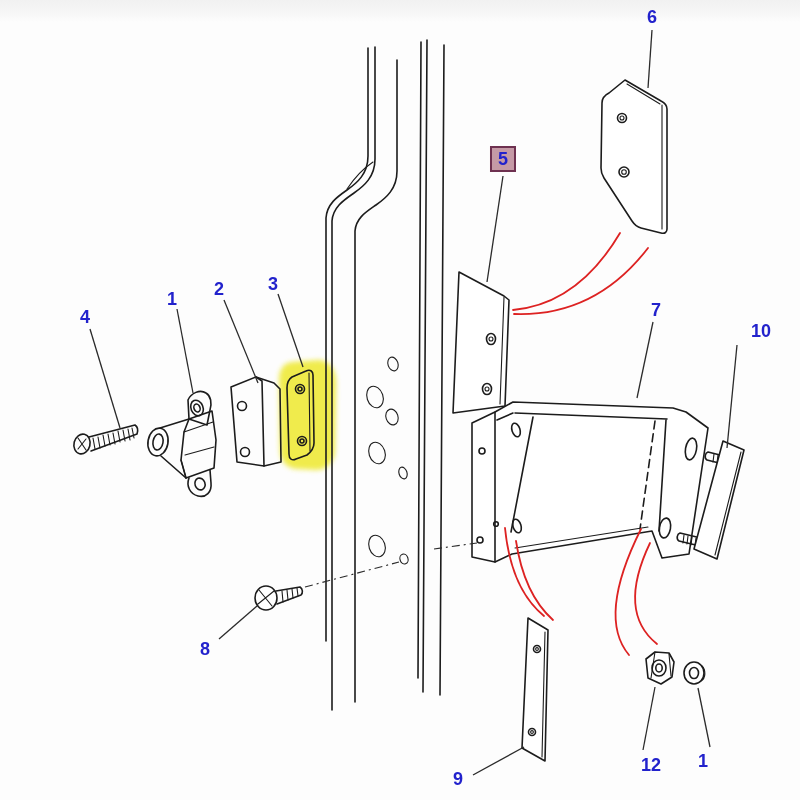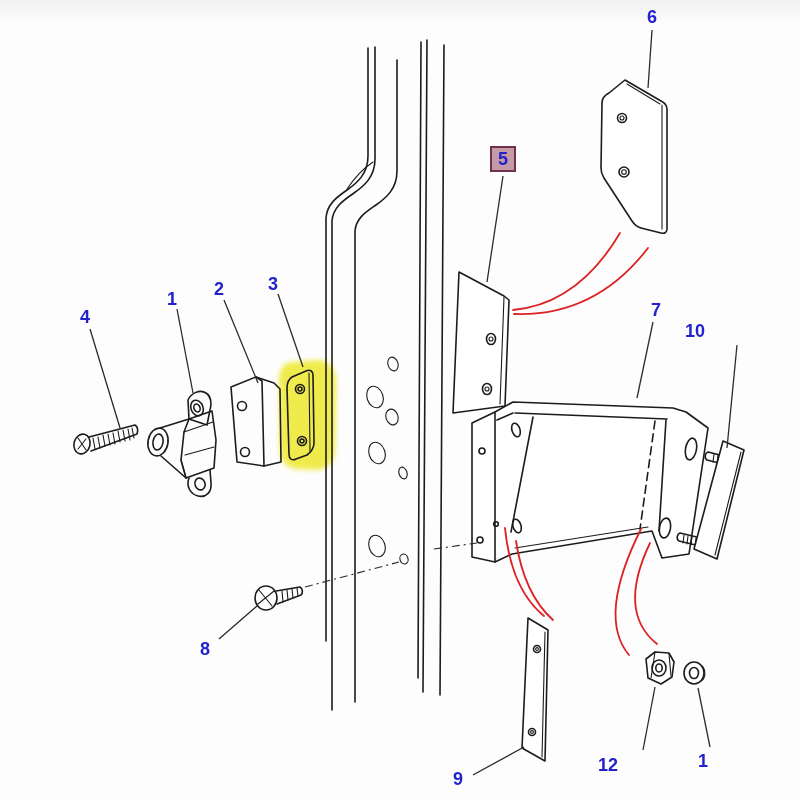--- a/index.html
+++ b/index.html
@@ -205,17 +205,17 @@
 
 <span class="callout" style="left:172px;top:299px">1</span>
 <span class="callout" style="left:219px;top:289px">2</span>
 <span class="callout" style="left:273px;top:284px">3</span>
 <span class="callout" style="left:85px;top:317px">4</span>
 <span class="callout selected" style="left:503px;top:159px">5</span>
 <span class="callout" style="left:652px;top:17px">6</span>
 <span class="callout" style="left:656px;top:310px">7</span>
 <span class="callout" style="left:205px;top:649px">8</span>
 <span class="callout" style="left:458px;top:779px">9</span>
-<span class="callout" style="left:695px;top:331px">10</span>
+<span class="callout" style="left:761px;top:331px">10</span>
 <span class="callout" style="left:703px;top:761px">1</span>
-<span class="callout" style="left:608px;top:765px">12</span>
+<span class="callout" style="left:651px;top:765px">12</span>
 
 </div>
 
 </body></html>

